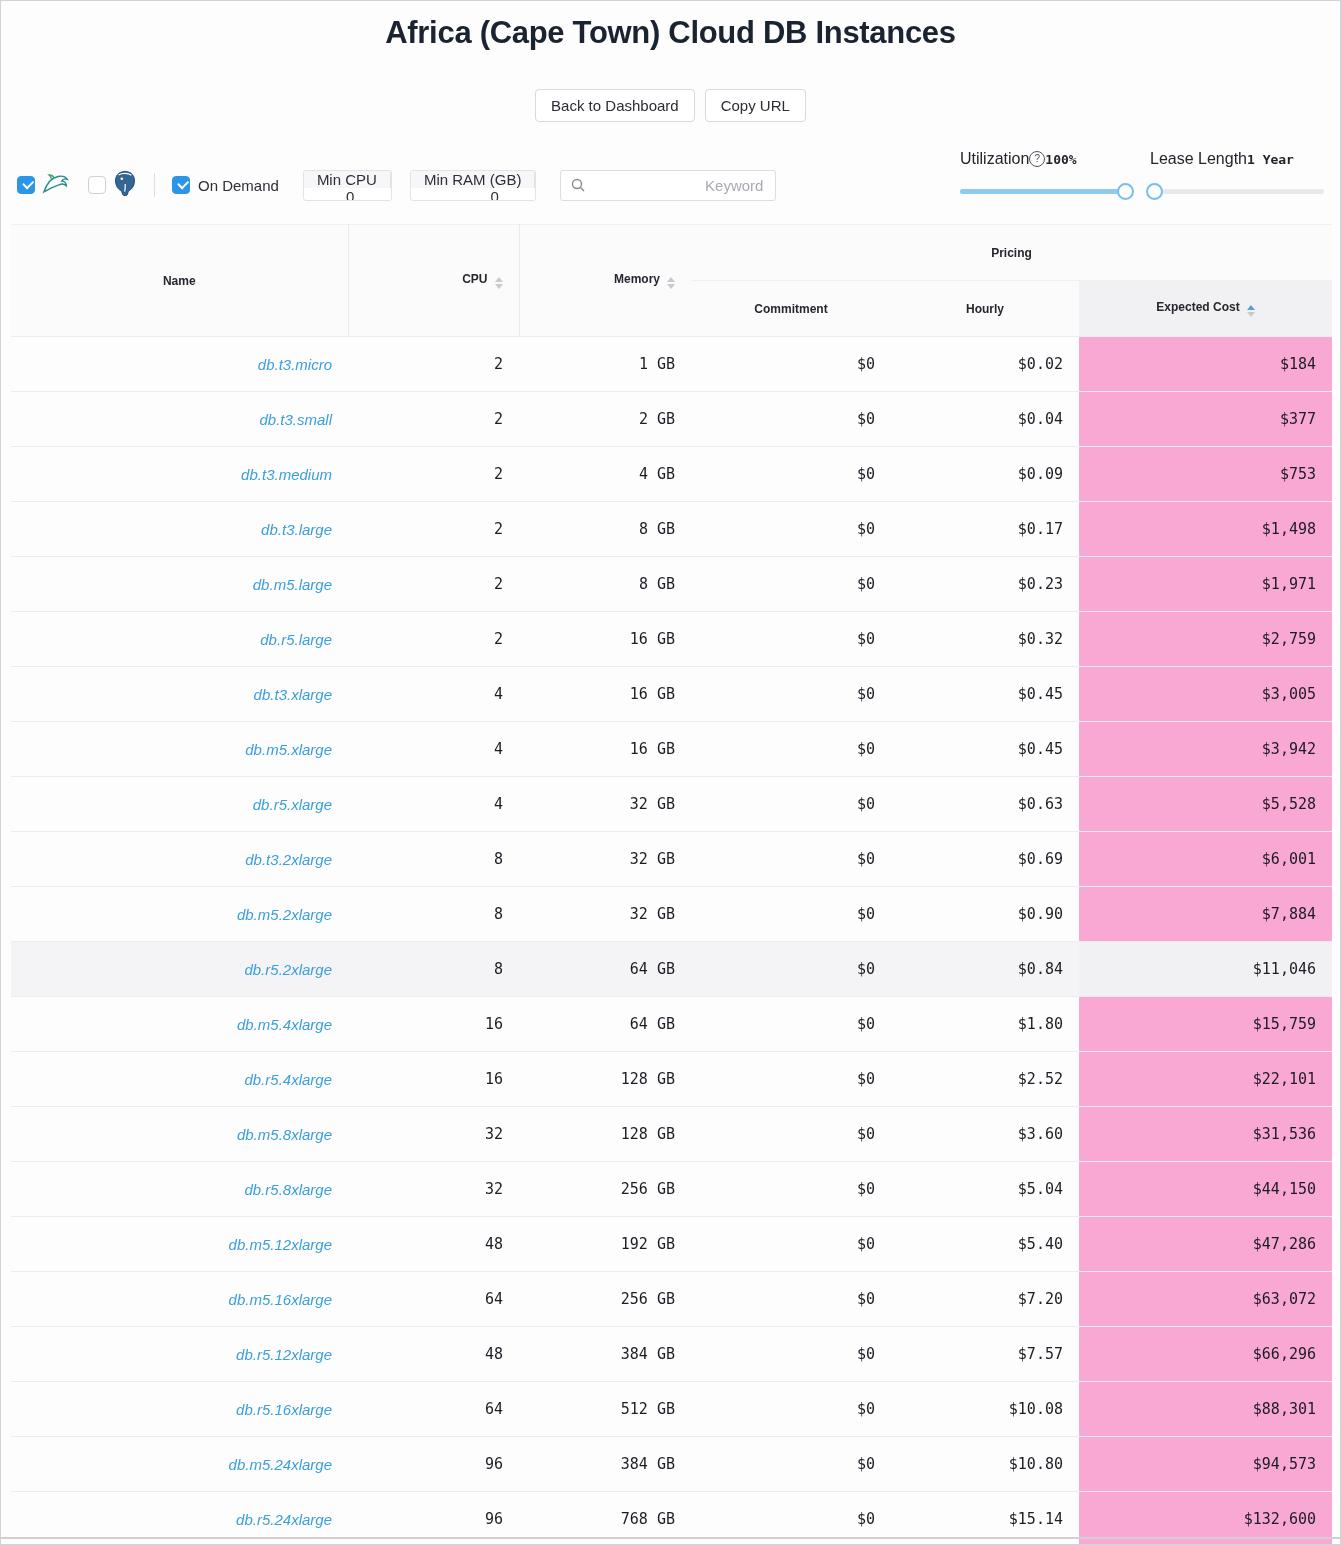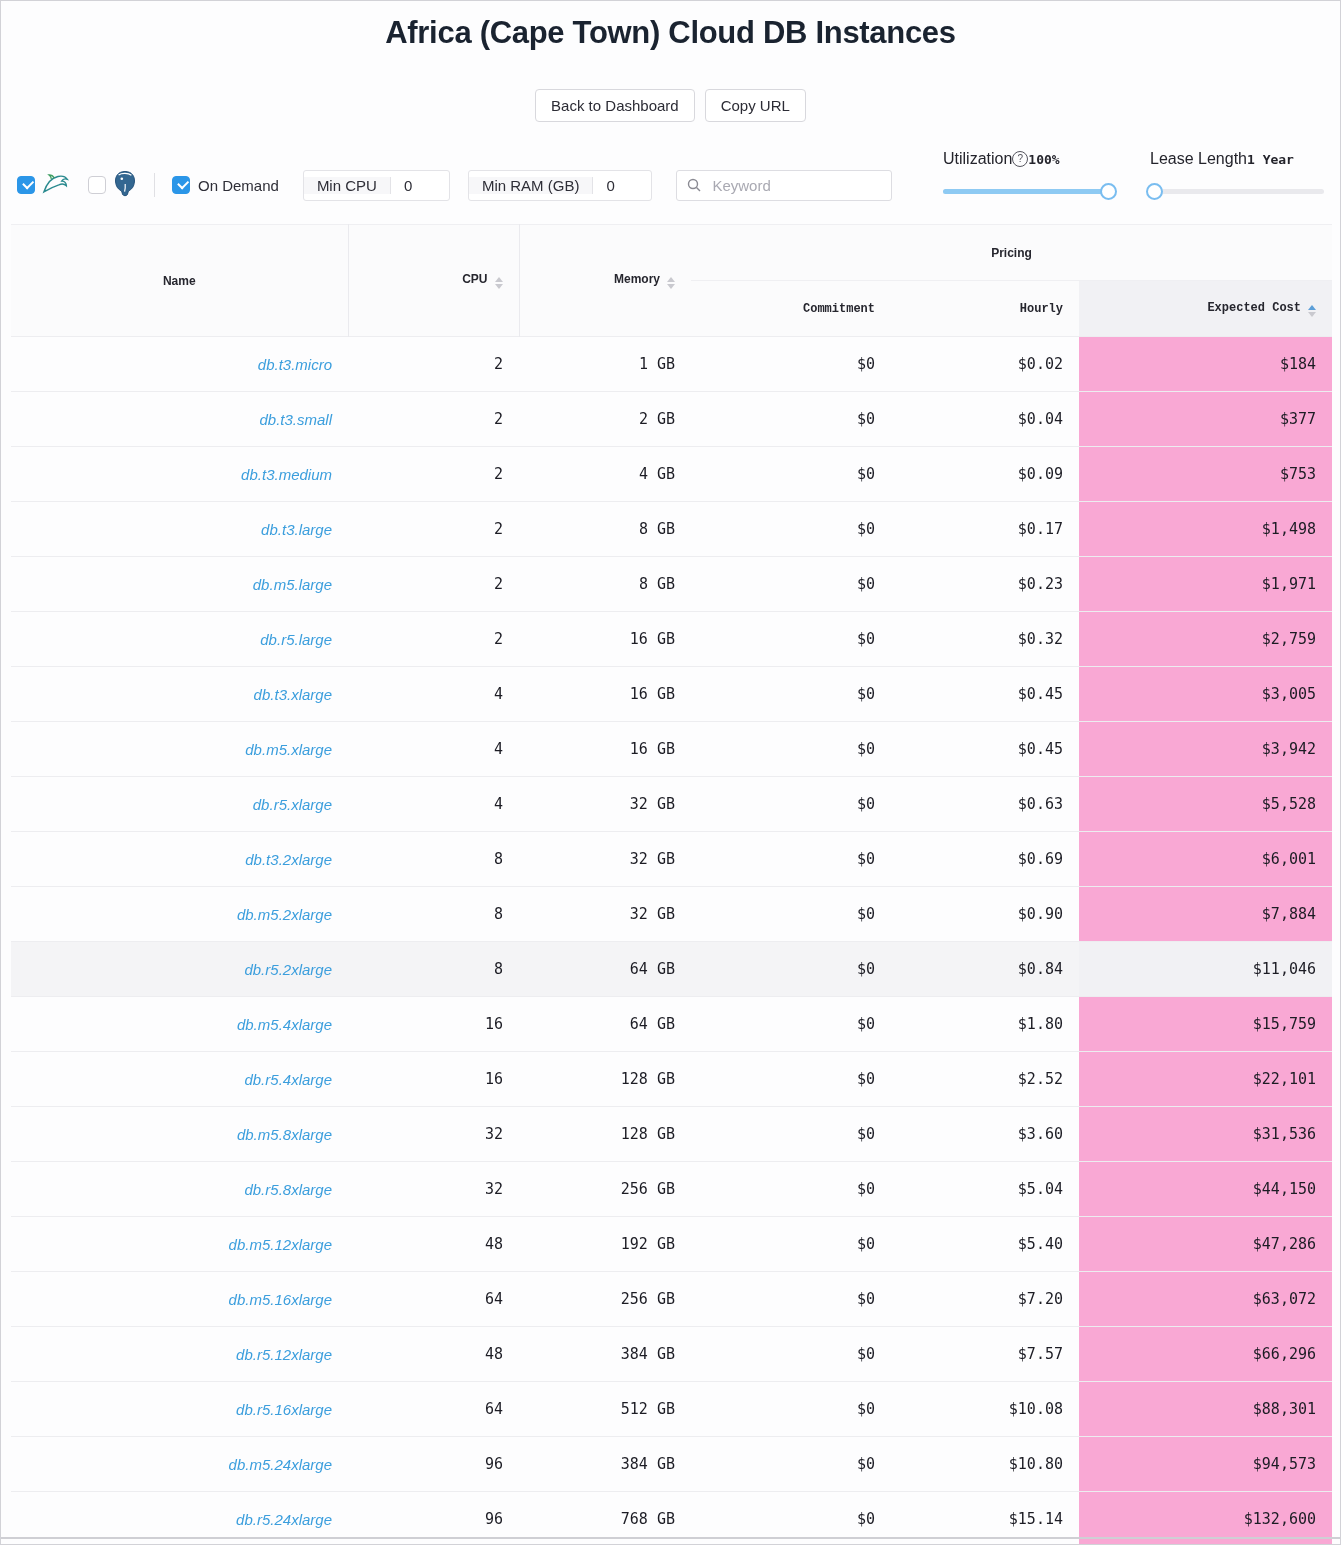--- a/index.html
+++ b/index.html
@@ -69,26 +69,27 @@
   .gap-lg { margin-left: 16px; }
   .v-divider {
     width: 1px; height: 24px;
     background: #e0e0e4;
     margin: 0 17px;
     flex: 0 0 auto;
   }
   .ondemand-label { margin-left: 8px; font-size: 15px; color: #2e2e37; }
 
   .input-group {
-    display: flex; align-items: center;
+    display: flex; align-items: flex-end;
     border: 1px solid #e3e3e7;
     border-radius: 3px;
     height: 31px;
     background: #fff;
     overflow: hidden;
+    flex-direction: column;
   }
   .input-group .addon {
     background: #f7f7f9;
     border-right: 1px solid #e3e3e7;
     padding: 0 13px;
     display: flex; align-items: center;
     font-size: 15px; color: #2e2e37;
     white-space: nowrap;
   }
   .input-group input {
@@ -109,20 +110,21 @@
     padding: 0 10px;
     background: #fff;
   }
   .kw-wrap input {
     border: none; outline: none;
     font-size: 15px;
     width: 100%;
     margin-left: 9px;
     font-family: "Liberation Sans", sans-serif;
     color: #2e2e37;
+    text-align: right;
   }
   .kw-wrap input::placeholder { color: #a9a9b2; }
 
   .slider-block { width: 170px; flex: 0 0 auto; }
   .slider-label {
     display: flex; align-items: center; gap: 0;
     font-size: 16px; color: #24242c;
     margin-top: -26px;
     white-space: nowrap;
   }
@@ -173,21 +175,21 @@
   table.instances th {
     font-size: 12px;
     font-weight: 600;
     color: #26262e;
     padding: 0 16px;
     height: 56px;
   }
   th.h-name { text-align: center; }
   th.h-cpu, th.h-memory { text-align: right; border-left: 1px solid #eaeaee; }
   th.h-pricing { text-align: center; font-weight: 600; }
-  th.h-sub { text-align: right; font-family: Liberation Mono, monospace; }
+  th.h-sub { text-align: center; }
   th.h-expected { background: #f1f1f4; }
 
   .sort-icon {
     display: inline-flex;
     flex-direction: column;
     gap: 2px;
     margin-left: 7px;
     vertical-align: 1px;
   }
   .sort-icon .up {
@@ -284,21 +286,21 @@
       <span>Utilization</span>
       <span class="help-icon">?</span>
       <span class="slider-value mono">100%</span>
     </div>
     <div class="slider full">
       <span class="fill"></span>
       <span class="handle"></span>
     </div>
   </div>
 
-  <div class="slider-block" style="margin-left:37px; width:174px;">
+  <div class="slider-block" style="margin-left:20px; width:174px;">
     <div class="slider-label">
       <span>Lease Length</span>
       <span class="slider-value mono">1 Year</span>
     </div>
     <div class="slider empty">
       <span class="fill"></span>
       <span class="handle"></span>
     </div>
   </div>
 

